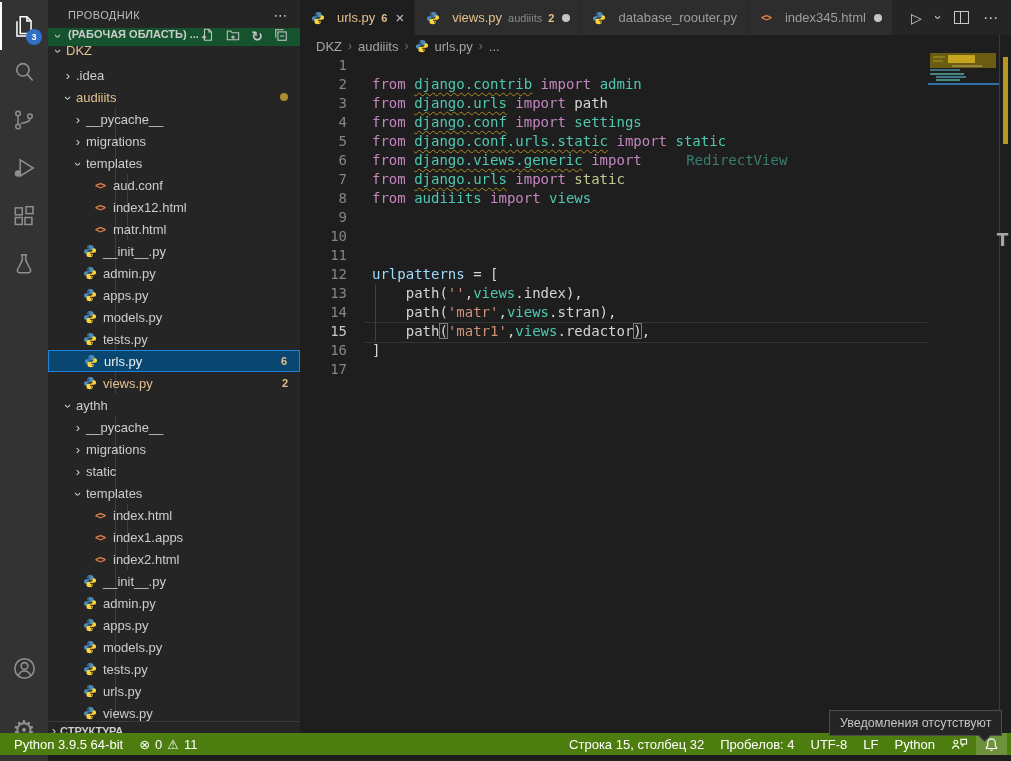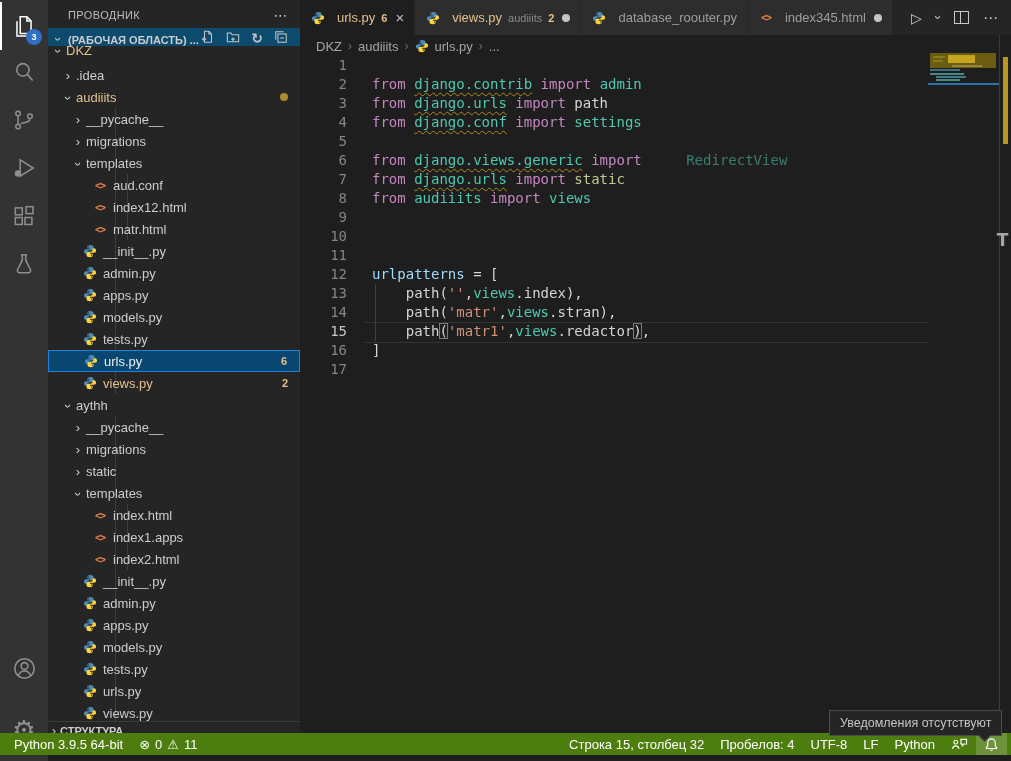--- a/index.html
+++ b/index.html
@@ -13,22 +13,22 @@
   .act-item{position:absolute;left:0;width:48px;height:48px;display:flex;align-items:center;justify-content:center;}
   .act-item.active::before{content:"";position:absolute;left:0;top:0;width:2px;height:48px;background:#ffffff;}
   .act-item svg{display:block;}
   .act-badge{position:absolute;right:6px;bottom:5px;width:16px;height:16px;border-radius:50%;
     background:#2f6fc4;color:#fff;font-size:9px;line-height:16px;text-align:center;font-weight:bold;}
   .gear-glyph{font-size:26px;color:#8f8f8f;line-height:1;}
   
   #sidebar{position:absolute;left:48px;top:0;width:252px;height:739px;background:#252526;z-index:20;overflow:hidden;}
   .side-title{height:30px;line-height:30px;padding-left:20px;font-size:11px;letter-spacing:.4px;color:#bbbbbb;}
   .side-title .more{position:absolute;right:12px;top:0;color:#c5c5c5;font-size:14px;cursor:pointer;}
-  .ws-header{position:absolute;left:0;top:28px;width:252px;height:18px;background:#0c4a6e;z-index:6;
-    display:flex;align-items:flex-end;font-size:11px;font-weight:bold;color:#cccccc;}
+  .ws-header{position:absolute;left:0;top:28px;width:252px;height:18px;background:#14532d;z-index:6;
+    display:flex;align-items:flex-start;font-size:11px;font-weight:bold;color:#cccccc;}
   .ws-header .chev{margin:0 4px 0 4px;}
   .ws-actions{margin-left:auto;display:flex;gap:11px;padding-right:12px;align-items:center;color:#c5c5c5;}
   .ws-actions span{font-size:13px;line-height:1;}
   .chev{display:inline-block;width:12px;color:#cccccc;font-size:13px;font-weight:normal;
     transform-origin:50% 55%;text-align:center;}
   .chev.exp{transform:rotate(90deg);}
   #tree{position:absolute;left:0;top:0;width:252px;height:722px;z-index:2;}
   .trow{position:absolute;left:0;width:252px;height:22px;display:flex;align-items:center;
     font-size:13px;color:#cccccc;cursor:pointer;box-sizing:border-box;}
   .trow.clip{height:13px;overflow:hidden;}
@@ -476,20 +476,21 @@
         <div class="line" style="top: 94px;">
           <span class="num">3</span>
           <span class="src"><span class="tok-k">from</span><span class="tok-p"> </span><span class="tok-mu">django.urls</span><span class="tok-p"> </span><span class="tok-k">import</span><span class="tok-p"> </span><span class="tok-p">path</span></span>
         </div>
         <div class="line" style="top: 113px;">
           <span class="num">4</span>
           <span class="src"><span class="tok-k">from</span><span class="tok-p"> </span><span class="tok-mu">django.conf</span><span class="tok-p"> </span><span class="tok-k">import</span><span class="tok-p"> </span><span class="tok-m">settings</span></span>
         </div>
         <div class="line" style="top: 132px;">
           <span class="num">5</span>
+          <span class="src"><span class="tok-k">from</span><span class="tok-p"> </span><span class="tok-mu">django.conf.urls.static</span><span class="tok-p"> </span><span class="tok-k">import</span><span class="tok-p"> </span><span class="tok-m">static</span></span>
         </div>
         <div class="line" style="top: 151px;">
           <span class="num">6</span>
           <span class="src"><span class="tok-k">from</span><span class="tok-p"> </span><span class="tok-mu">django.views.generic</span><span class="tok-p"> </span><span class="tok-k">import</span><span class="tok-p"> </span><span class="tok-md">RedirectView</span></span>
         </div>
         <div class="line" style="top: 170px;">
           <span class="num">7</span>
           <span class="src"><span class="tok-k">from</span><span class="tok-p"> </span><span class="tok-mu">django.urls</span><span class="tok-p"> </span><span class="tok-k">import</span><span class="tok-p"> </span><span class="tok-ol">static</span></span>
         </div>
         <div class="line" style="top: 189px;">

